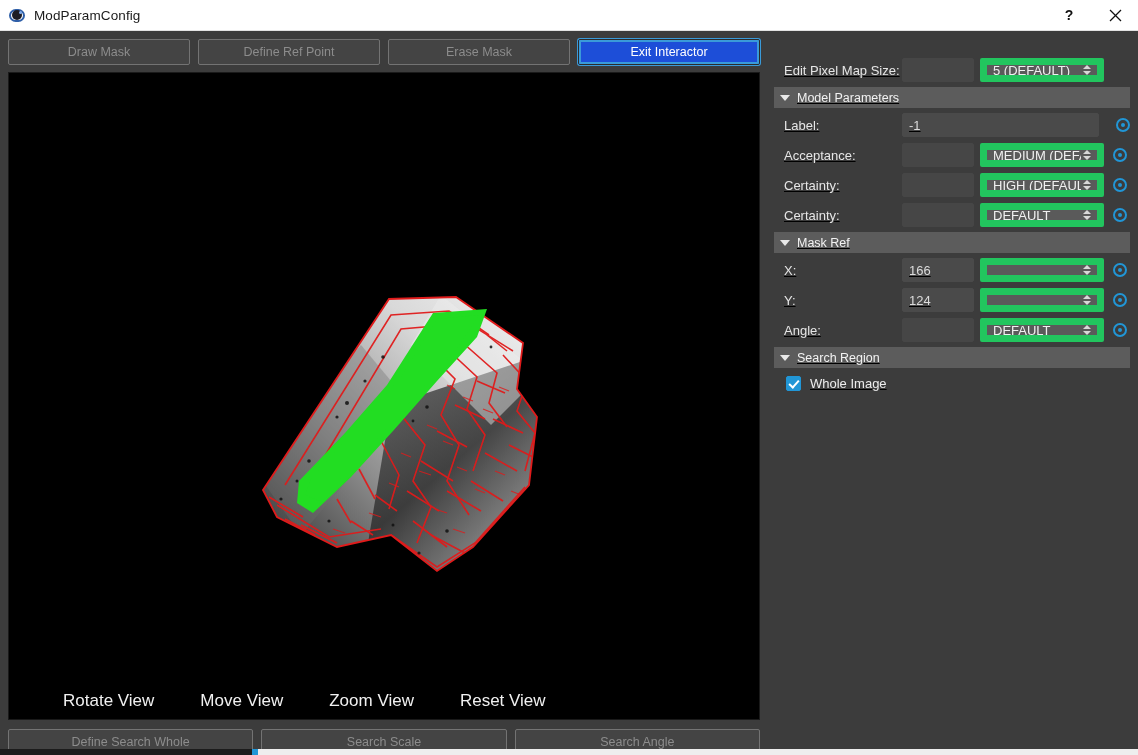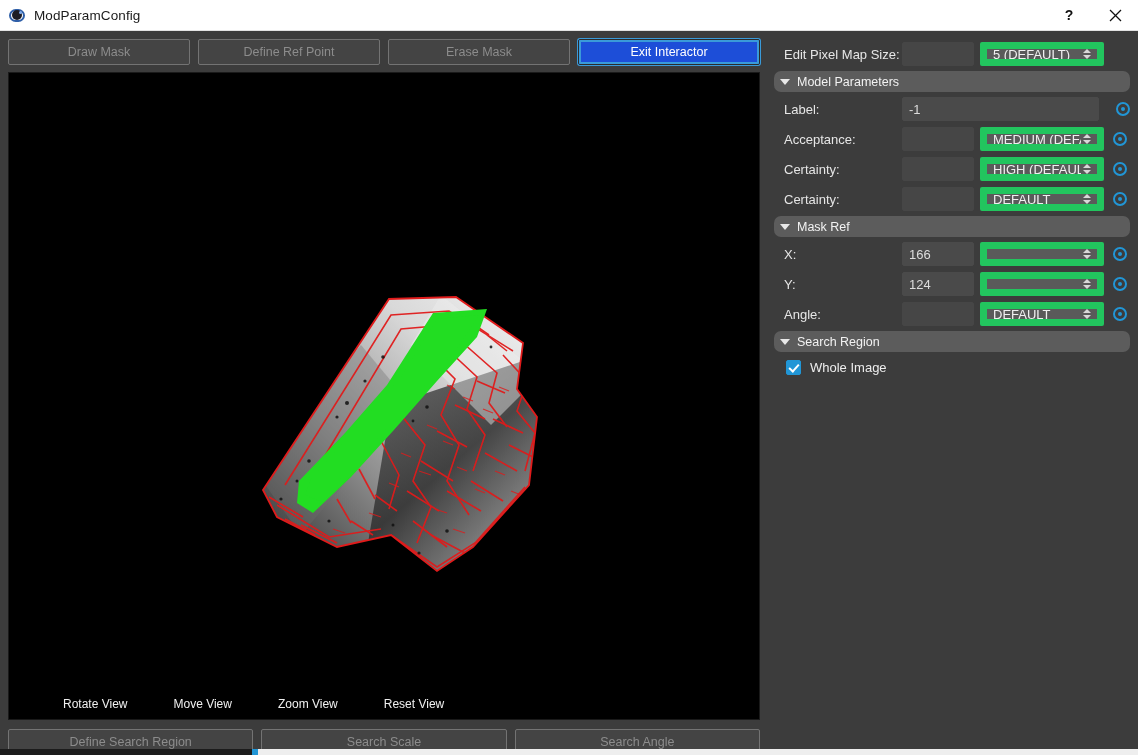--- a/index.html
+++ b/index.html
@@ -91,43 +91,44 @@
     background: #000000;
     position: relative;
     border: 1px solid #1a1a1a;
     overflow: hidden;
   }
   .view-controls {
     position: absolute; left: 0; bottom: 8px; width: 100%;
     display: flex; padding-left: 54px; gap: 46px;
   }
   .view-ctl {
-    color: #f0f0f0; font-size: 12px; cursor: default; user-select: none;
+    color: #f0f0f0; font-size: 17px; cursor: default; user-select: none;
   }
 
   
   .obj-wrap {
     position: absolute;
     left: 232px; top: 212px;
     width: 318px; height: 300px;
   }
   .obj-wrap svg { display: block; }
 
   .toolbar-bottom {
     display: flex; gap: 8px; flex: 0 0 auto;
     padding: 9px 0 0 0;
   }
   .toolbar-bottom .btn { height: 26px; }
 
   
   .right-col {
     flex: 1 1 auto;
-    padding: 8px 8px 0 6px;
+    padding: 24px 8px 0 6px;
     display: flex; flex-direction: column;
     overflow: hidden;
+    text-decoration: underline;
   }
   .panel { width: 100%; }
 
   .row {
     display: flex; align-items: center;
     height: 30px;
   }
   .row .lbl {
     color: #e6e6e6; font-size: 13px;
     width: 128px; flex: 0 0 128px;
@@ -189,21 +190,21 @@
     content: ""; position: absolute;
     left: 3px; top: 3px; width: 4px; height: 4px;
     border-radius: 50%; background: #2196d6;
   }
 
   .section {
     height: 21px;
     background: #5c5c5c;
     display: flex; align-items: center;
     padding-left: 6px;
-    margin-top: 2px; margin-bottom: 2px; border-radius: 7px;
+    margin-top: 2px; margin-bottom: 2px;
   }
   .section .tri {
     width: 0; height: 0;
     border-left: 5px solid transparent;
     border-right: 5px solid transparent;
     border-top: 6px solid #e8e8e8;
     margin-right: 7px;
   }
   .section .stitle { color: #f2f2f2; font-size: 12.5px; }
 
@@ -380,21 +381,21 @@
 
         <div class="view-controls">
           <div class="view-ctl">Rotate View</div>
           <div class="view-ctl">Move View</div>
           <div class="view-ctl">Zoom View</div>
           <div class="view-ctl">Reset View</div>
         </div>
       </div>
 
       <div class="toolbar-bottom">
-        <div class="btn">Define Search Region</div>
+        <div class="btn">Define Search Whole</div>
         <div class="btn">Search Scale</div>
         <div class="btn">Search Angle</div>
       </div>
     </div>
 
     <div class="right-col">
       <div class="panel">
 
         <div class="row">
           <div class="lbl">Edit Pixel Map Size:</div>

